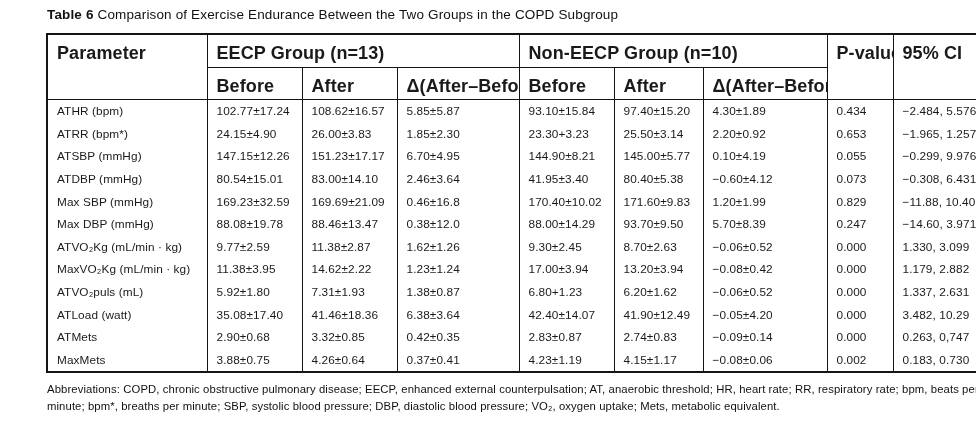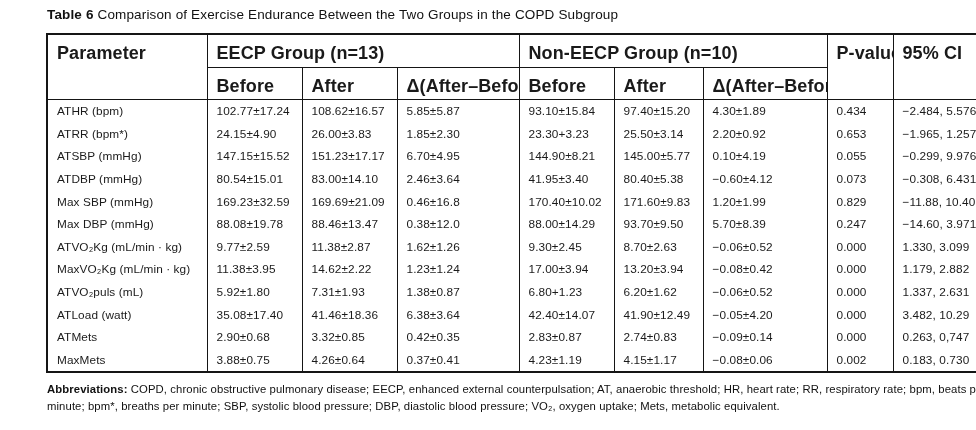--- a/index.html
+++ b/index.html
@@ -58,21 +58,21 @@
     letter-spacing: 0.1px;
   }
   .footnote {
     width: 958px;
     margin: 8px 0 0 1px;
     font-size: 11.3px;
     line-height: 1.5;
     color: #111;
     letter-spacing: 0.1px;
   }
-  .footnote .bold { font-weight: bold; }
+  .footnote .bold { font-weight: normal; }
 </style>
 </head>
 <body>
 
 <div class="page">
 
   <p class="title"><span class="bold">Table 6</span><span> Comparison of Exercise Endurance Between the Two Groups in the COPD Subgroup</span></p>
 
   <table class="cmp">
     <colgroup>
@@ -121,21 +121,21 @@
         <td>26.00±3.83</td>
         <td>1.85±2.30</td>
         <td>23.30+3.23</td>
         <td>25.50±3.14</td>
         <td>2.20±0.92</td>
         <td>0.653</td>
         <td>−1.965, 1.257</td>
       </tr>
       <tr>
         <td>ATSBP (mmHg)</td>
-        <td>147.15±15.52</td>
+        <td>147.15±12.26</td>
         <td>151.23±17.17</td>
         <td>6.70±4.95</td>
         <td>144.90±8.21</td>
         <td>145.00±5.77</td>
         <td>0.10±4.19</td>
         <td>0.055</td>
         <td>−0.299, 9.976</td>
       </tr>
       <tr>
         <td>ATDBP (mmHg)</td>

